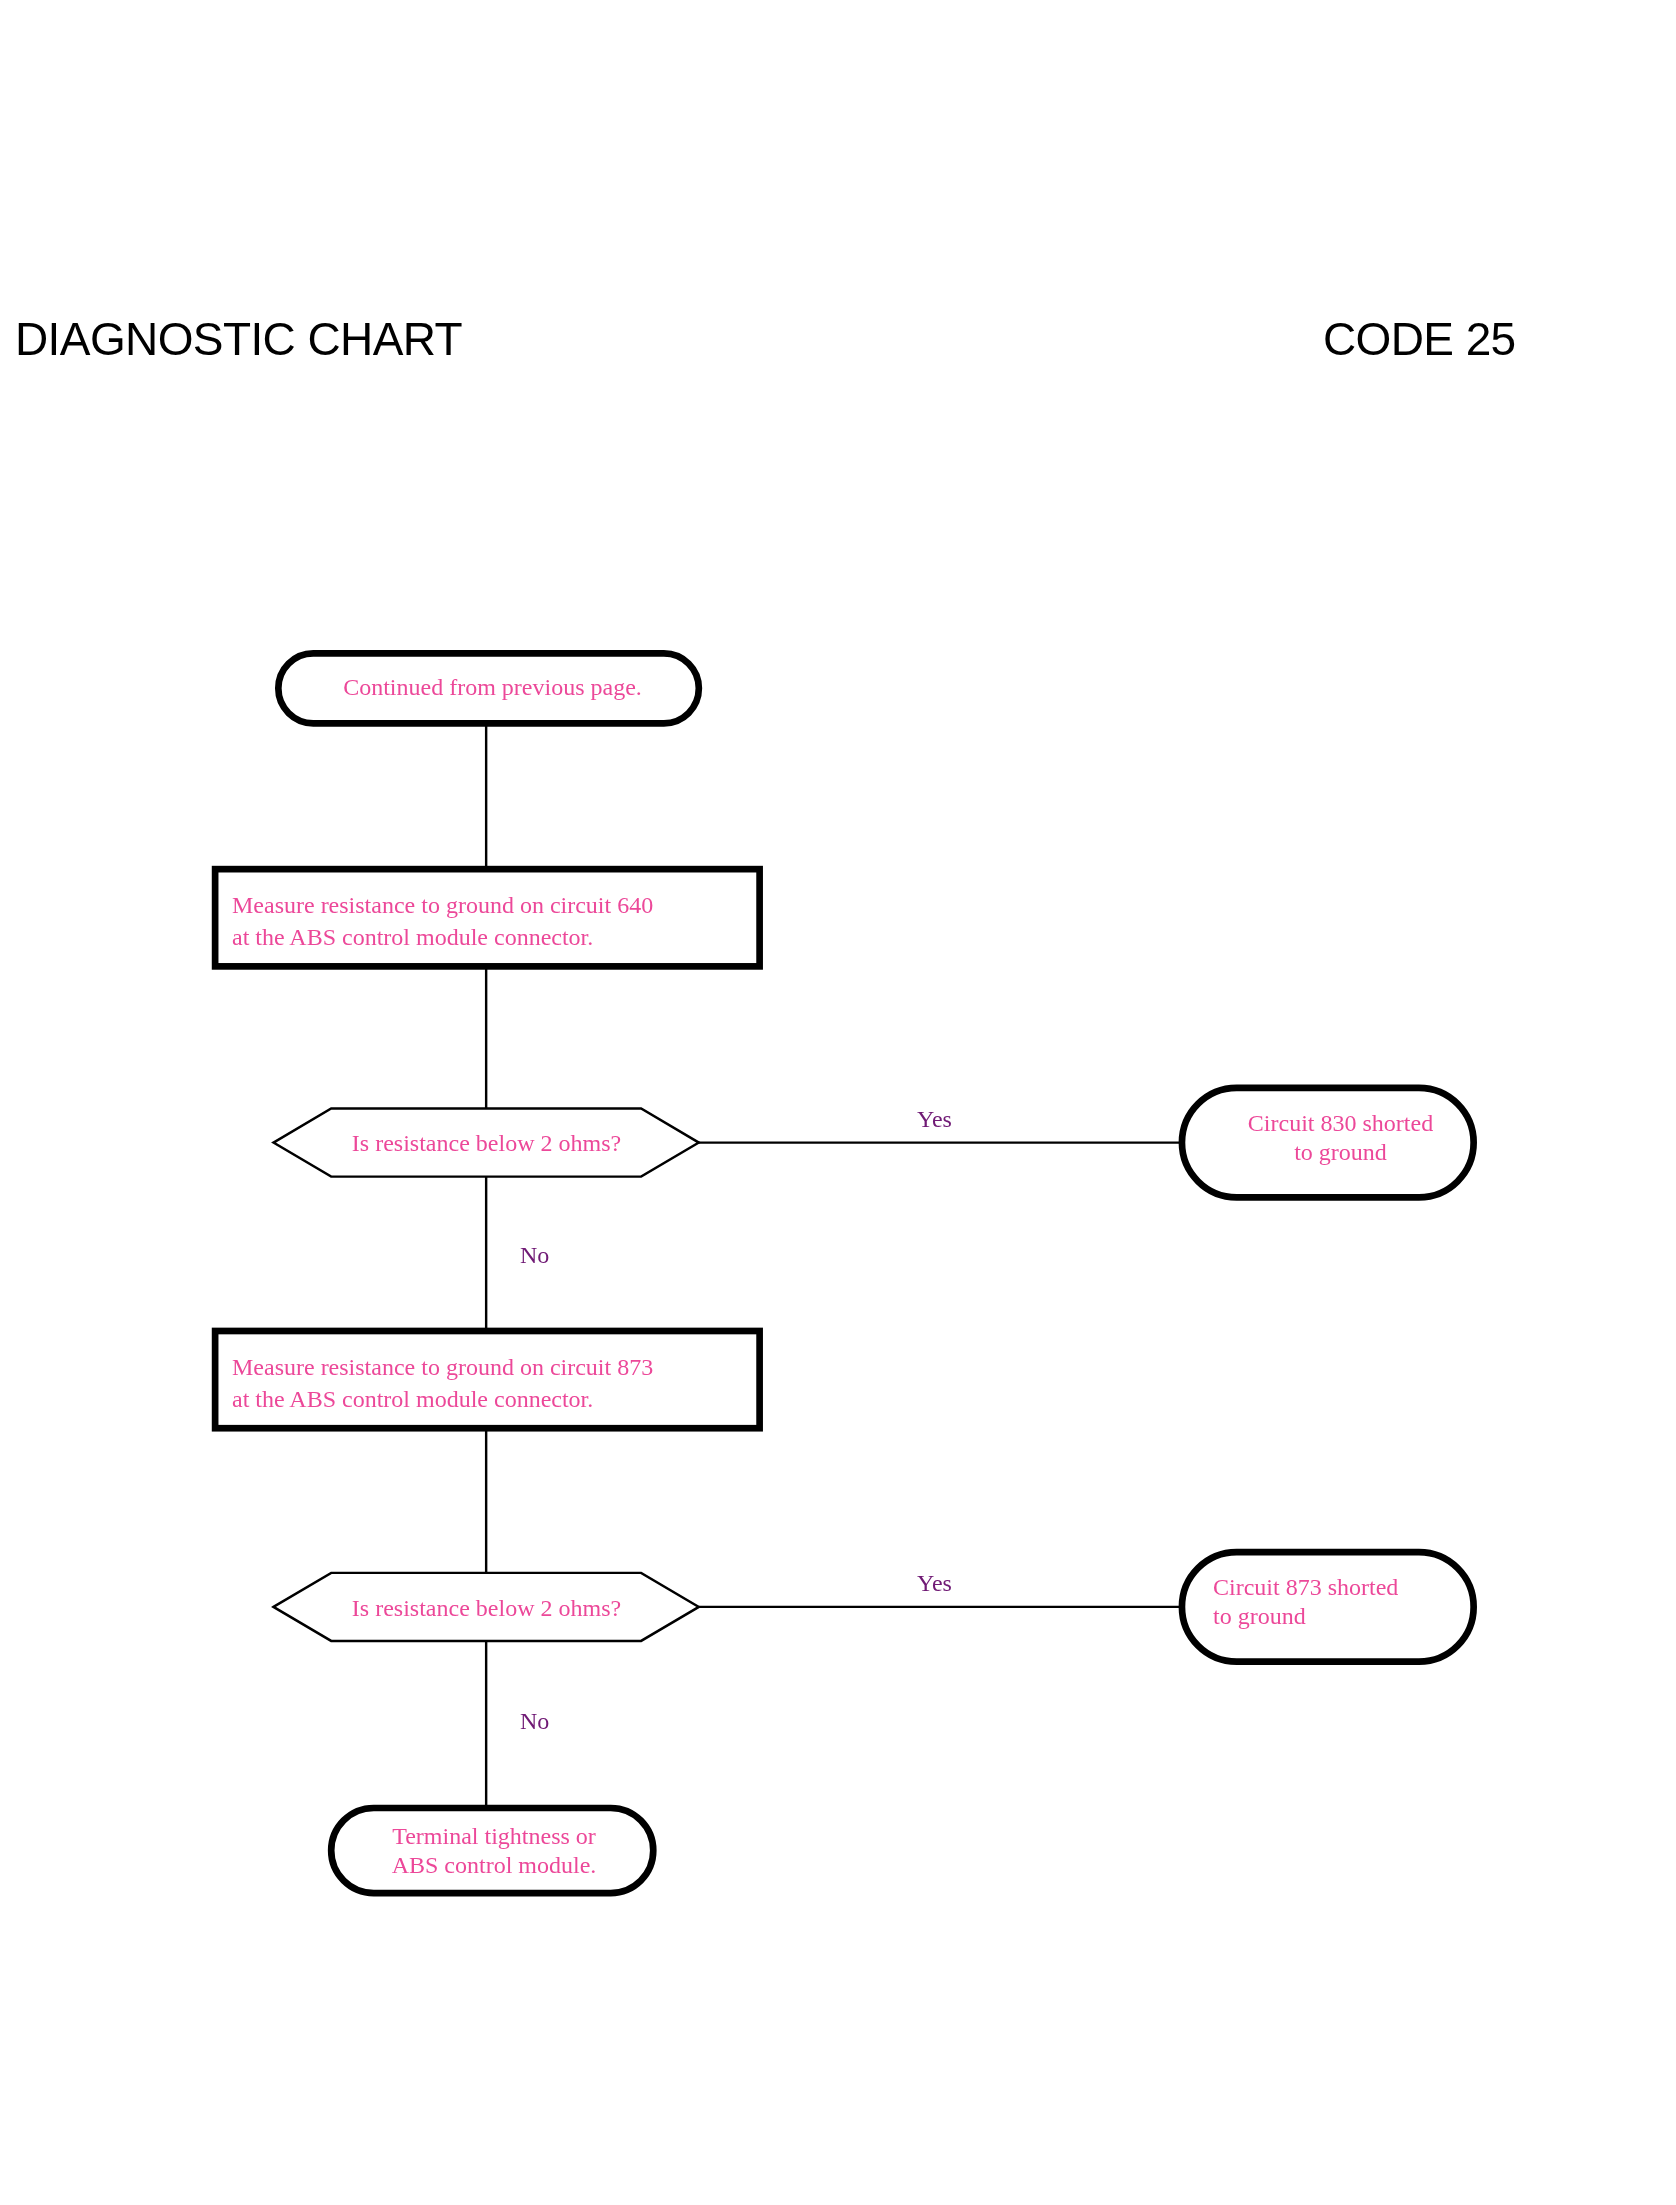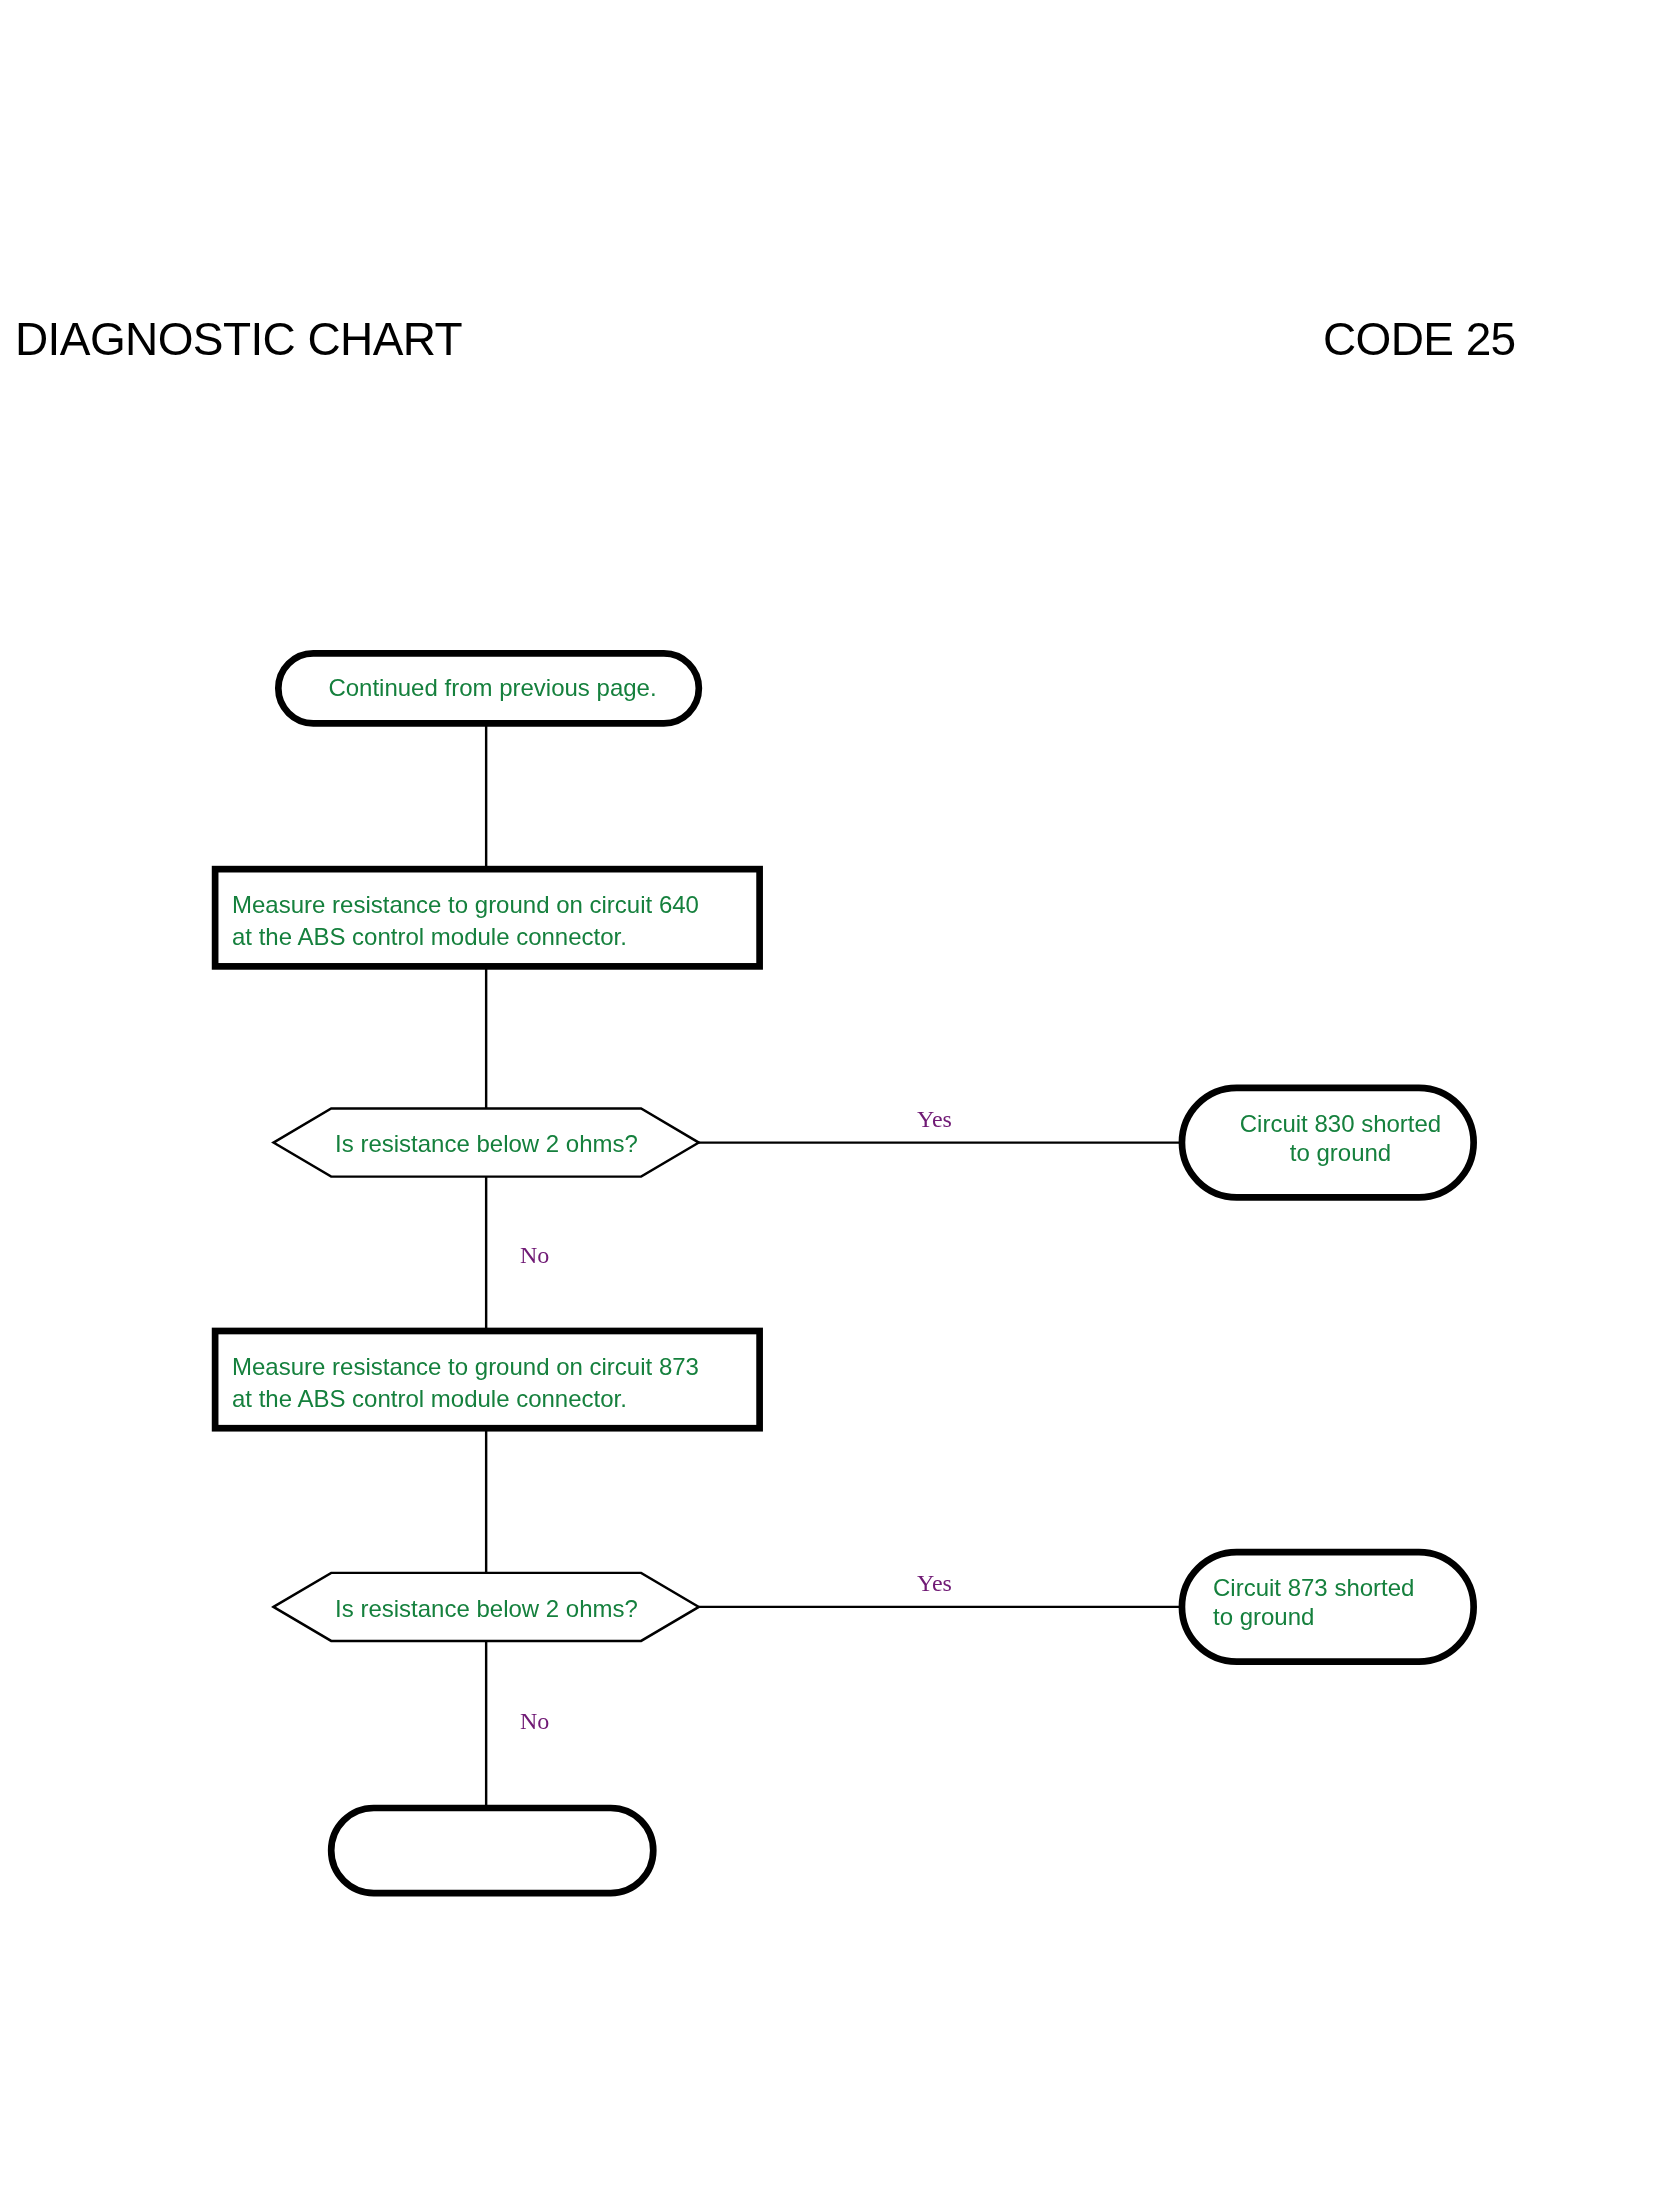--- a/index.html
+++ b/index.html
@@ -51,22 +51,22 @@
     left: 0;
     top: 0;
     width: 1676px;
     height: 2205px;
     overflow: visible;
   }
 
   
   .node-text {
     position: absolute;
-    font-family: Liberation Sans, sans-serif;
-    color: #15803d;
+    font-family: Liberation Serif, serif;
+    color: #ec4899;
     white-space: pre-line;
   }
 
   
   .term-text {
     font-size: 24px;
     line-height: 29px;
   }
   .t-start {
     left: 304px;
@@ -198,20 +198,22 @@
 to ground</div>
 
   <div class="node-text proc-text p-873">Measure resistance to ground on circuit 873
 at the ABS control module connector.</div>
 
   <div class="node-text dec-text d-2">Is resistance below 2 ohms?</div>
 
   <div class="node-text term-text t-right2">Circuit 873 shorted
 to ground</div>
 
+  <div class="node-text term-text t-end">Terminal tightness or
+ABS control module.</div>
 
   <div class="edge-label lbl-yes1">Yes</div>
   <div class="edge-label lbl-no1">No</div>
   <div class="edge-label lbl-yes2">Yes</div>
   <div class="edge-label lbl-no2">No</div>
 
 </div>
 
 
 </body></html>

